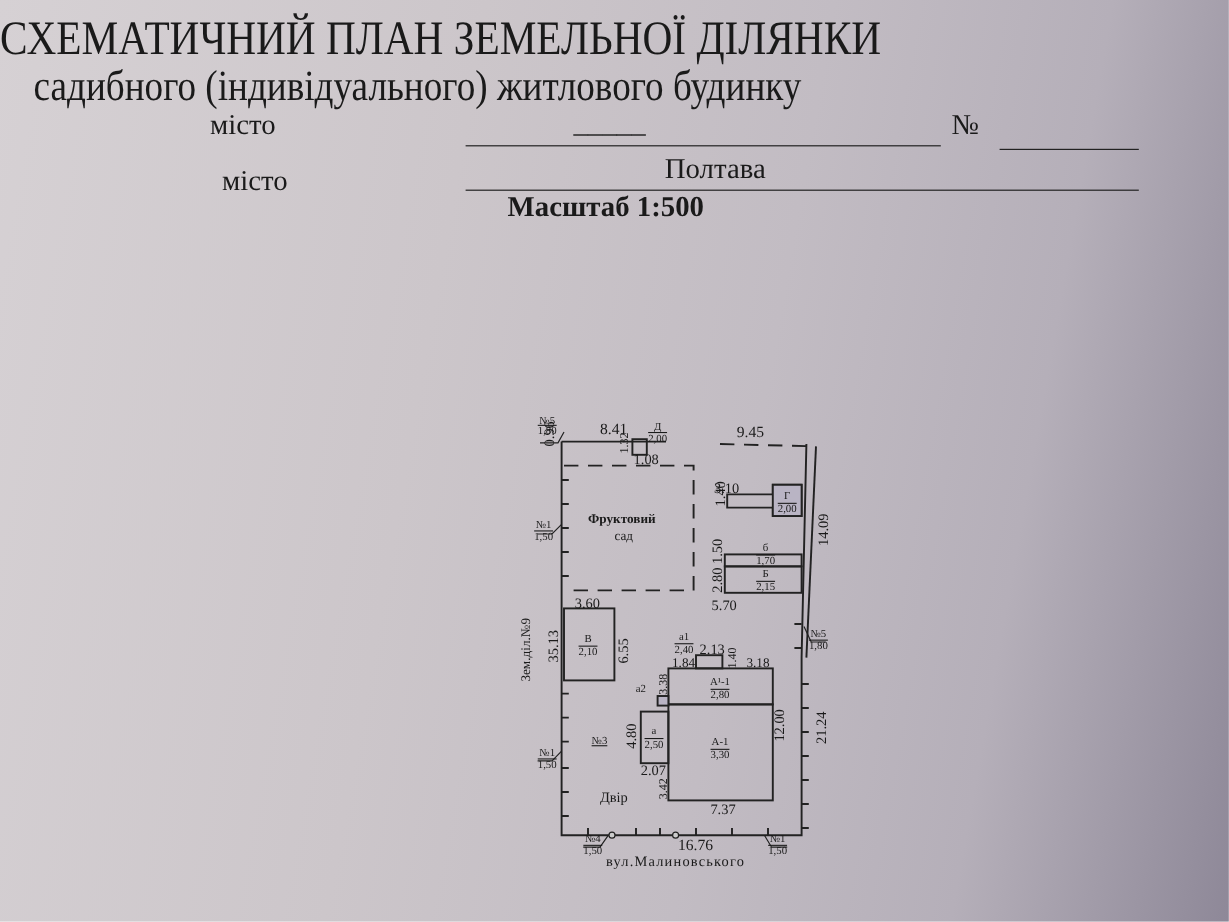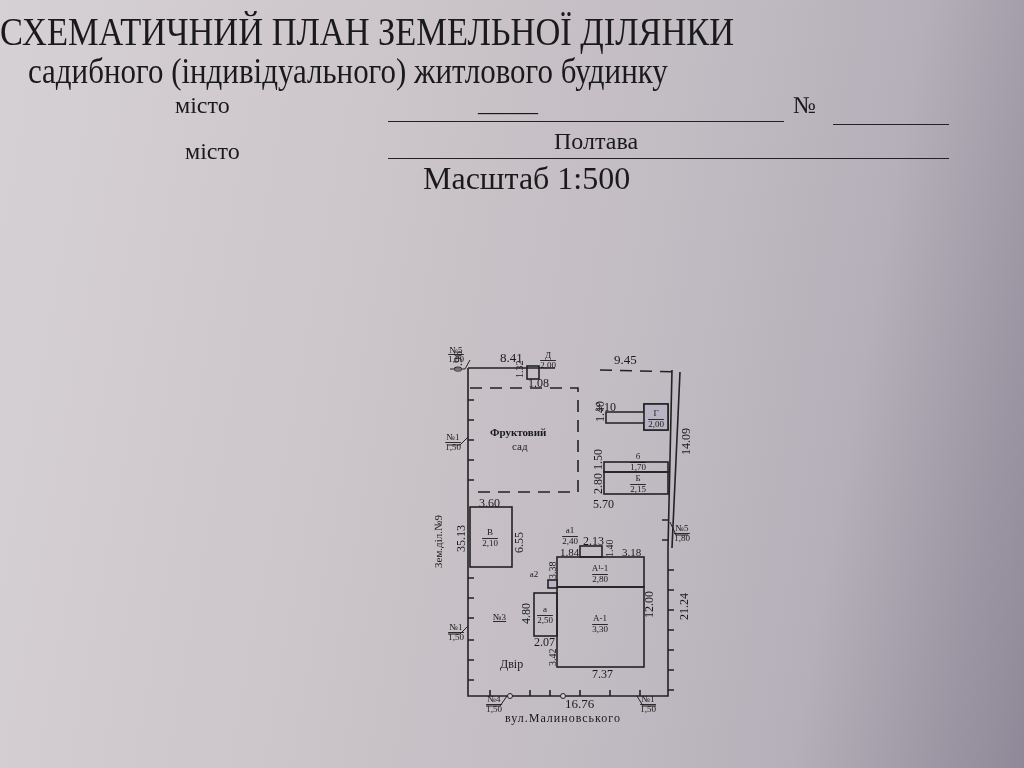--- a/index.html
+++ b/index.html
@@ -4,21 +4,21 @@
 <style>
   html,body{margin:0;padding:0;}
   body{width:1024px;height:768px;overflow:hidden;position:relative;
     background:linear-gradient(100deg,#d6d1d4 0%,#ccc6ca 35%,#c2bcc3 60%,#b5afb9 80%,#8e8898 100%);
     font-family:"Liberation Serif","DejaVu Serif",serif;color:#1a1a1a;}
   .abs{position:absolute;white-space:nowrap;}
   .title{top:8px;left:0;font-size:40px;letter-spacing:0px;transform:scaleX(0.86);transform-origin:left top;}
   .subtitle{top:50px;left:28px;font-size:36px;transform:scaleX(0.86);transform-origin:left top;}
   .lbl{font-size:24px;}
   .line{position:absolute;height:0;border-top:1.5px solid #222;}
-  .scale{font-size:32px;}
+  .scale{font-size:24px;font-weight:bold;}
   svg{position:absolute;left:0;top:0;}
   svg text{font-family:"Liberation Serif","DejaVu Serif",serif;fill:#1a1a1a;}
 </style>
 </head>
 <body>
 
 <div class="abs title">СХЕМАТИЧНИЙ ПЛАН  ЗЕМЕЛЬНОЇ  ДІЛЯНКИ</div>
 <div class="abs subtitle">садибного (індивідуального) житлового будинку</div>
 
 <div class="abs lbl" style="top:92px;left:175px;">місто</div>

